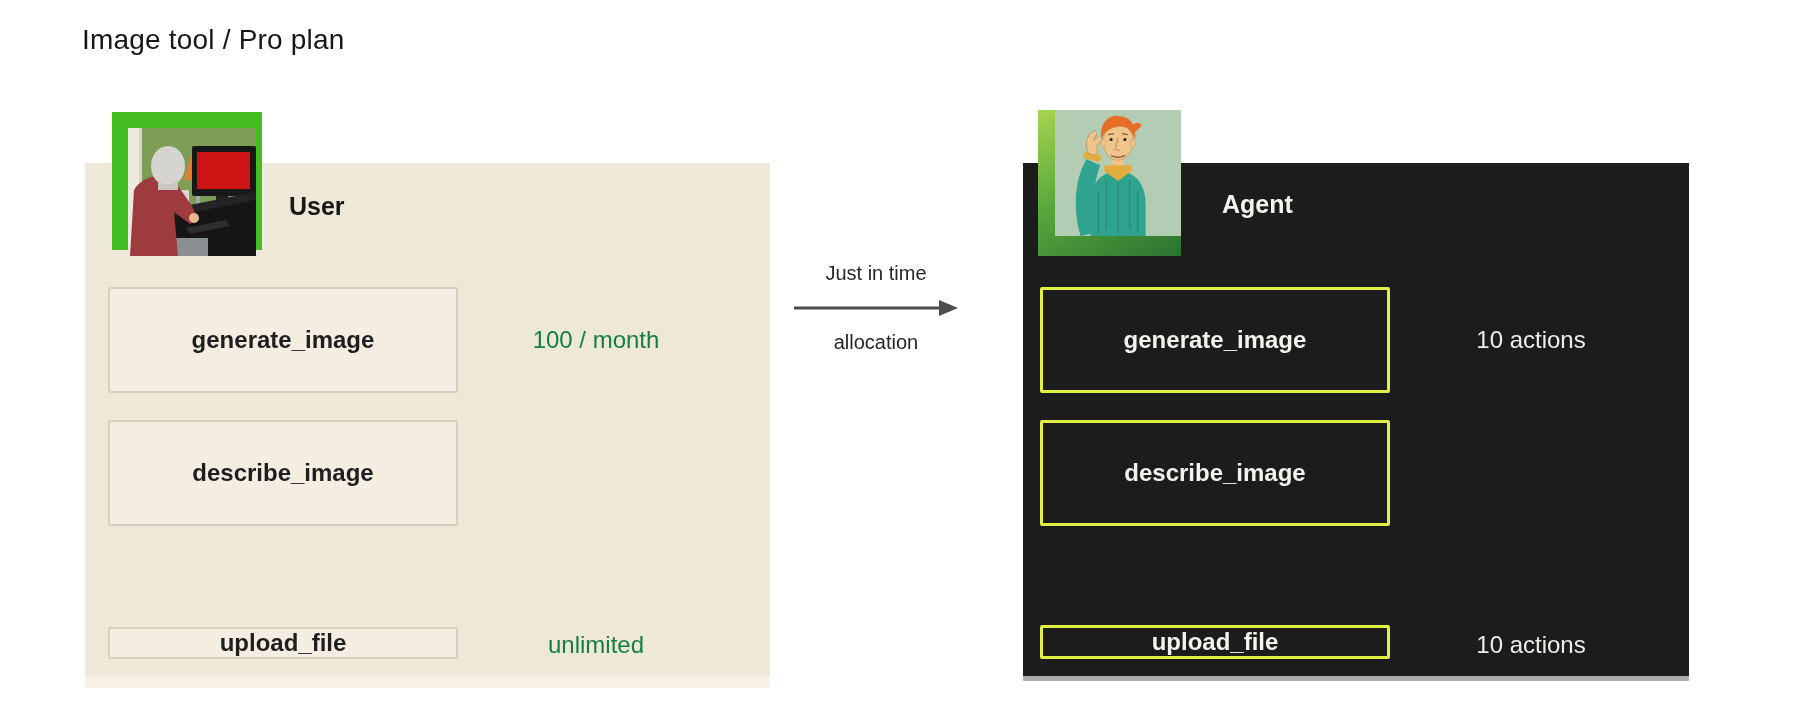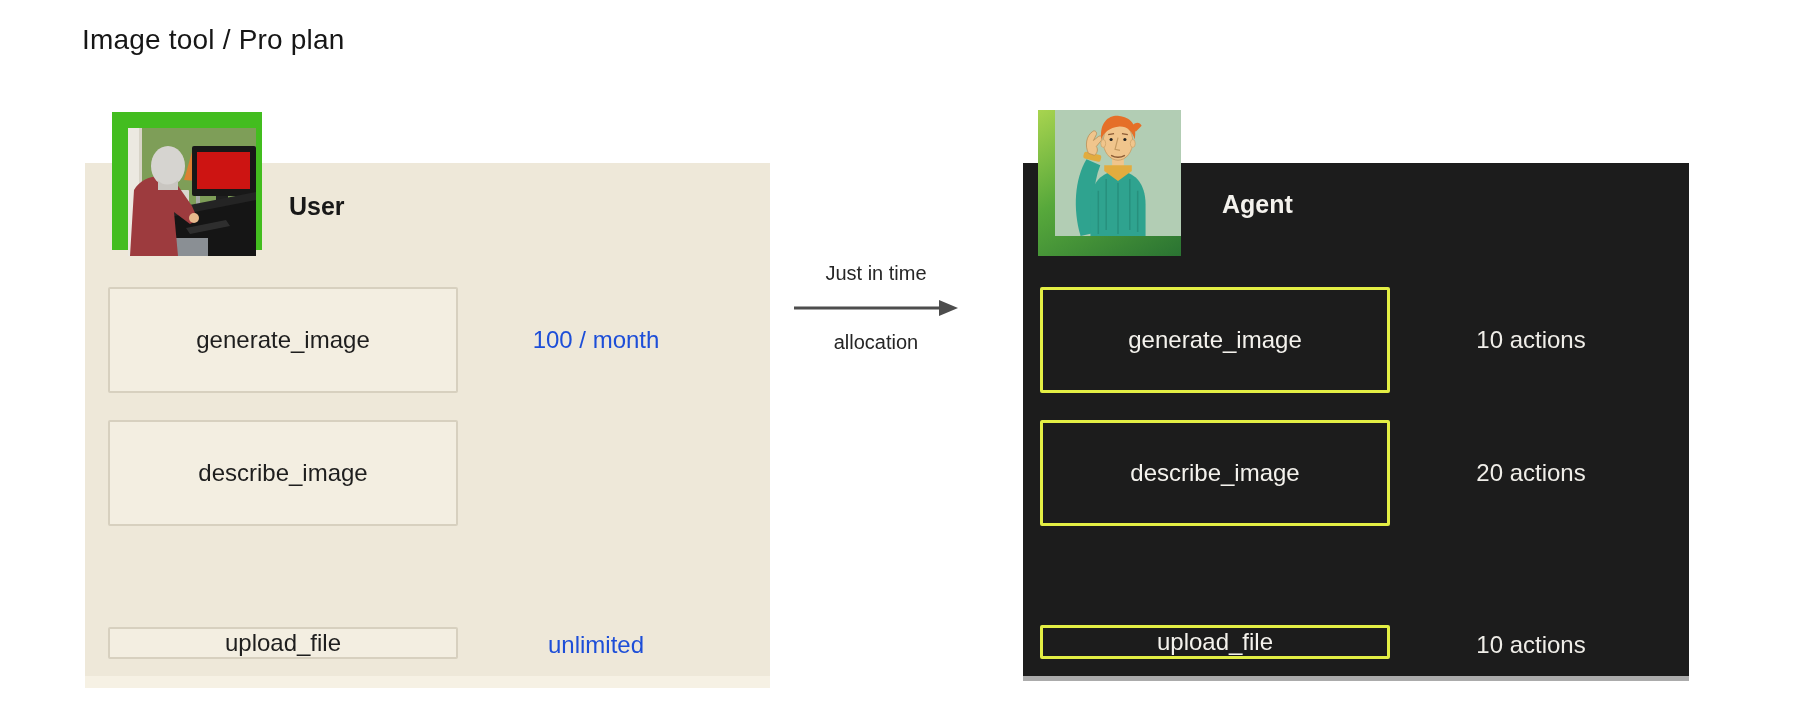--- a/index.html
+++ b/index.html
@@ -43,26 +43,26 @@
   .avatar-agent .photo{position:absolute;left:17px;top:2px;width:126px;height:126px;}
   .photo svg{display:block;width:100%;height:100%;}
 
   
   .row{position:absolute;display:flex;align-items:stretch;height:106px;}
   .panel-user .row{left:23px;width:626px;}
   .panel-agent .row{left:17px;width:632px;}
   .row.r0{top:124px;} .row.r1{top:257px;justify-content:space-between;} .row.r2{top:390px;align-items:flex-end;}
 
   .tool-box{width:350px;flex:0 0 350px;display:flex;align-items:center;justify-content:center;
-    font-size:24px;font-weight:400;border-radius:2px;}
+    font-size:24px;font-weight:700;border-radius:2px;}
   .panel-user .tool-box{background:var(--box-light-bg);border:2px solid var(--box-light-border);color:#1E1E1E;}
   .panel-agent .tool-box{background:var(--panel-dark);border:3px solid var(--box-dark-border);color:var(--text-light);}
 
   .quota{flex:1;display:flex;align-items:center;justify-content:center;font-size:24px;font-weight:400;}
-  .panel-user .quota{color:#1d4ed8;}
+  .panel-user .quota{color:#15803d;}
   .panel-agent .quota{color:#EFEDE8;}
 
   
   .transfer{position:absolute;left:770px;top:262px;width:212px;text-align:center;font-size:20px;color:#262626;}
   .transfer .line1{display:block;}
   .transfer .arrow{display:block;margin:13px auto 10px auto;width:164px;height:20px;}
   .transfer .line2{display:block;margin-top:13px;}
 </style>
 </head>
 <body>
@@ -163,21 +163,20 @@
     <div class="row r0">
       <div class="tool-box">
         <span>generate_image</span>
       </div>
       <div class="quota">10 actions</div>
     </div>
     <div class="row r1">
       <div class="tool-box">
         <span>describe_image</span>
       </div>
-      <div class="quota">20 actions</div>
     </div>
     <div class="row r2">
       <div class="tool-box">
         <span>upload_file</span>
       </div>
       <div class="quota">10 actions</div>
     </div>
   </div>
 
 </div>

